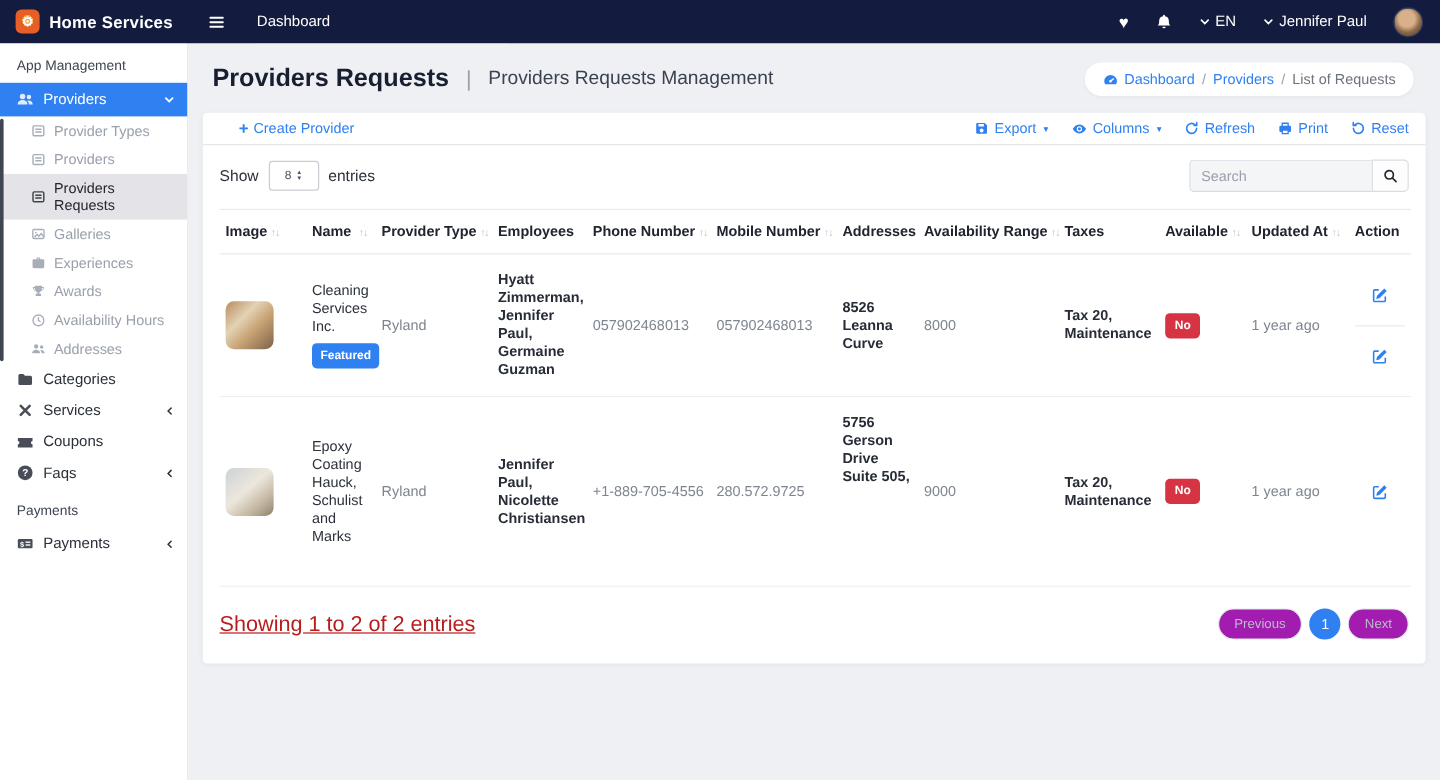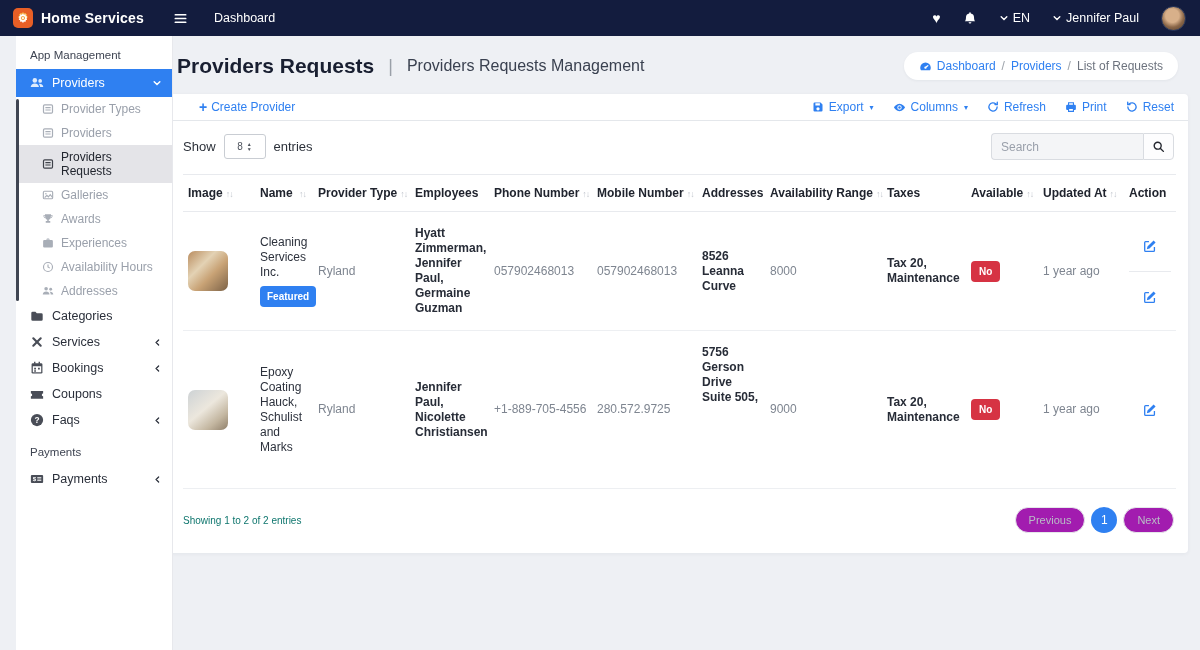--- a/index.html
+++ b/index.html
@@ -13,21 +13,21 @@
   .brand-name { color:#fff; font-size:14px; font-weight:700; letter-spacing:.2px; }
   .tb-burger { color:#fff; margin-left:16px; cursor:pointer; }
   .tb-dash { color:#fff; font-size:12.5px; margin-left:26px; cursor:pointer; }
   .tb-right { margin-left:auto; display:flex; align-items:center; gap:22px; padding-right:14px; color:#fff; }
   .tb-heart { font-size:14px; color:#fff; cursor:pointer; }
   .tb-icon { cursor:pointer; color:#fff; }
   .tb-drop { display:flex; align-items:center; gap:4px; font-size:12.5px; cursor:pointer; }
   .avatar { width:25px; height:25px; border-radius:50%; background:radial-gradient(circle at 45% 38%, #d8b08a 0 35%, #8a6648 60%, #4c3a2c 100%); border:1px solid #2c3a5e; cursor:pointer; }
 
   
-  .sidebar { position:fixed; top:36px; left:16px; bottom:0; width:157px; background:#fff; border-right:1px solid #e7e8ec; z-index:20; }
+  .sidebar { position:fixed; top:36px; left:0; bottom:0; width:157px; background:#fff; border-right:1px solid #e7e8ec; z-index:20; }
   .sb-section { font-size:11.5px; color:#3e4452; padding:13px 14px 8px; }
   .sb-item { display:flex; align-items:center; gap:8px; padding:6px 10px 6px 14px; font-size:12.5px; color:#2a2f3a; cursor:pointer; }
   .sb-item .chev { margin-left:auto; color:#2a2f3a; }
   .sb-item.active-blue { background:#2f80f1; color:#fff; padding:7px 10px 7px 14px; }
   .sb-item.active-blue .chev { color:#fff; }
   .submenu { position:relative; }
   .submenu::before { content:''; position:absolute; left:0; top:2px; bottom:2px; width:3px; background:#3f4552; border-radius:2px; }
   .sb-sub { display:flex; align-items:center; gap:7px; padding:5px 10px 5px 26px; font-size:12px; color:#9aa0ab; cursor:pointer; }
   .sb-sub.current { background:#e4e4e8; color:#22262f; }
   .sb-ic { flex:0 0 auto; color:inherit; opacity:.85; }
@@ -76,21 +76,21 @@
   .thumb.t2 { background:linear-gradient(140deg,#cdd2d5 0%,#ece7dd 45%,#c3b6a0 75%,#8f7f6a 100%); }
   .badge-featured { display:inline-block; margin-top:6px; background:#2f80f1; color:#fff; font-size:10px; font-weight:700; padding:3px 7px; border-radius:4px; }
   .badge-no { display:inline-block; background:#d63343; color:#fff; font-size:10px; font-weight:700; padding:3px 8px; border-radius:4px; }
   .va-top { vertical-align:top; padding-top:14px; }
   .action-stack { display:flex; flex-direction:column; align-items:center; }
   .edit-btn { color:#2f80f1; cursor:pointer; padding:2px; }
   .action-div { width:100%; border-top:1px solid #e8eaee; margin:16px 0; }
 
   
   .tfoot { display:flex; align-items:center; padding:18px 14px 16px; }
-  .tf-info { font-size:10px; color:#0f766e; }
+  .tf-info { font-size:18px; color:#b91c1c;text-decoration:underline; }
   .pager { margin-left:auto; display:flex; align-items:center; gap:6px; }
   .pg-btn { border:1px solid #e5e7ea; color:#b9bec6; background:#a21caf; font-size:11px; padding:6px 13px; border-radius:15px; cursor:pointer; font-family:"Liberation Sans", sans-serif; }
   .pg-num { width:26px; height:26px; border-radius:50%; background:#2f80f1; color:#fff; font-size:12px; display:flex; align-items:center; justify-content:center; cursor:pointer; }
 </style>
 </head>
 <body>
 
 <div class="topbar">
   <div class="brand">
     <span class="brand-logo">⚙</span>
@@ -179,32 +179,32 @@
             <rect x="1.8" y="3" width="12.4" height="10" rx="1.5"></rect>
             <circle cx="5.2" cy="6.4" r="1" fill="currentColor" stroke="none"></circle>
             <path d="M3.5 11.5l3-3 2 2 2.5-3 3 3.8"></path>
           </svg>
         </span>
       <span>Galleries</span>
     </div>
     <div class="sb-sub">
       <span class="sb-ic">
           <svg viewBox="0 0 16 16" width="12" height="12" fill="currentColor">
+            <path d="M6 4v-.8C6 2.5 6.5 2 7.2 2h1.6C9.5 2 10 2.5 10 3.2V4h3A1.5 1.5 0 0114.5 5.5v7A1.5 1.5 0 0113 14H3a1.5 1.5 0 01-1.5-1.5v-7A1.5 1.5 0 013 4zm1.2-.8V4h1.6v-.8z"></path>
+          </svg>
+        </span>
+      <span>Experiences</span>
+    </div>
+    <div class="sb-sub">
+      <span class="sb-ic">
+          <svg viewBox="0 0 16 16" width="12" height="12" fill="currentColor">
             <path d="M4 1.5h8V3h2.2c0 2.4-1.3 3.9-3.3 4.3-.5 1-1.2 1.6-1.9 1.8v1.4h2V13H5v-2.5h2V9.1c-.7-.2-1.4-.8-1.9-1.8C3.1 6.9 1.8 5.4 1.8 3H4zM2.9 4c.2 1.2.9 2 1.9 2.3C4.4 5.5 4.1 4.7 4 4zm10.2 0h-1.1c-.1.7-.4 1.5-.8 2.3 1-.3 1.7-1.1 1.9-2.3z"></path>
           </svg>
         </span>
       <span>Awards</span>
-    </div>
-    <div class="sb-sub">
-      <span class="sb-ic">
-          <svg viewBox="0 0 16 16" width="12" height="12" fill="currentColor">
-            <path d="M6 4v-.8C6 2.5 6.5 2 7.2 2h1.6C9.5 2 10 2.5 10 3.2V4h3A1.5 1.5 0 0114.5 5.5v7A1.5 1.5 0 0113 14H3a1.5 1.5 0 01-1.5-1.5v-7A1.5 1.5 0 013 4zm1.2-.8V4h1.6v-.8z"></path>
-          </svg>
-        </span>
-      <span>Experiences</span>
     </div>
     <div class="sb-sub">
       <span class="sb-ic">
           <svg viewBox="0 0 16 16" width="12" height="12" fill="none" stroke="currentColor" stroke-width="1.5">
             <circle cx="8" cy="8" r="6"></circle>
             <path d="M8 4.5V8l2.4 1.5"></path>
           </svg>
         </span>
       <span>Availability Hours</span>
     </div>
@@ -230,36 +230,20 @@
     <span>Categories</span>
   </div>
   <div class="sb-item">
     <span class="sb-ic">
         <svg viewBox="0 0 16 16" width="14" height="14" fill="currentColor">
           <rect x="6.8" y="0.8" width="2.4" height="14.4" rx="1.2" transform="rotate(45 8 8)"></rect>
           <rect x="6.8" y="0.8" width="2.4" height="14.4" rx="1.2" transform="rotate(-45 8 8)"></rect>
         </svg>
       </span>
     <span>Services</span>
-    <span class="chev">
-        <svg viewBox="0 0 16 16" width="9" height="9" fill="none" stroke="currentColor" stroke-width="2.2" stroke-linecap="round">
-          <path d="M10 3.5L5.5 8l4.5 4.5"></path>
-        </svg>
-      </span>
-  </div>
-  <div class="sb-item">
-    <span class="sb-ic">
-        <svg viewBox="0 0 16 16" width="14" height="14" fill="currentColor">
-          <rect x="1.8" y="2.6" width="12.4" height="11.8" rx="1.5"></rect>
-          <rect x="3.2" y="6" width="9.6" height="6.9" fill="#fff"></rect>
-          <path d="M4.6.8h1.6v2.4H4.6zM9.8.8h1.6v2.4H9.8z"></path>
-          <path d="M4.8 7.8h2v1.8h-2zM9.2 7.8h2v1.8h-2zM4.8 10.6h2v1.8h-2z"></path>
-        </svg>
-      </span>
-    <span>Bookings</span>
     <span class="chev">
         <svg viewBox="0 0 16 16" width="9" height="9" fill="none" stroke="currentColor" stroke-width="2.2" stroke-linecap="round">
           <path d="M10 3.5L5.5 8l4.5 4.5"></path>
         </svg>
       </span>
   </div>
   <div class="sb-item">
     <span class="sb-ic">
         <svg viewBox="0 0 16 16" width="14" height="14" fill="currentColor">
           <path d="M1 4.5h14v3a1.5 1.5 0 000 3v3H1v-3a1.5 1.5 0 000-3z"></path>

